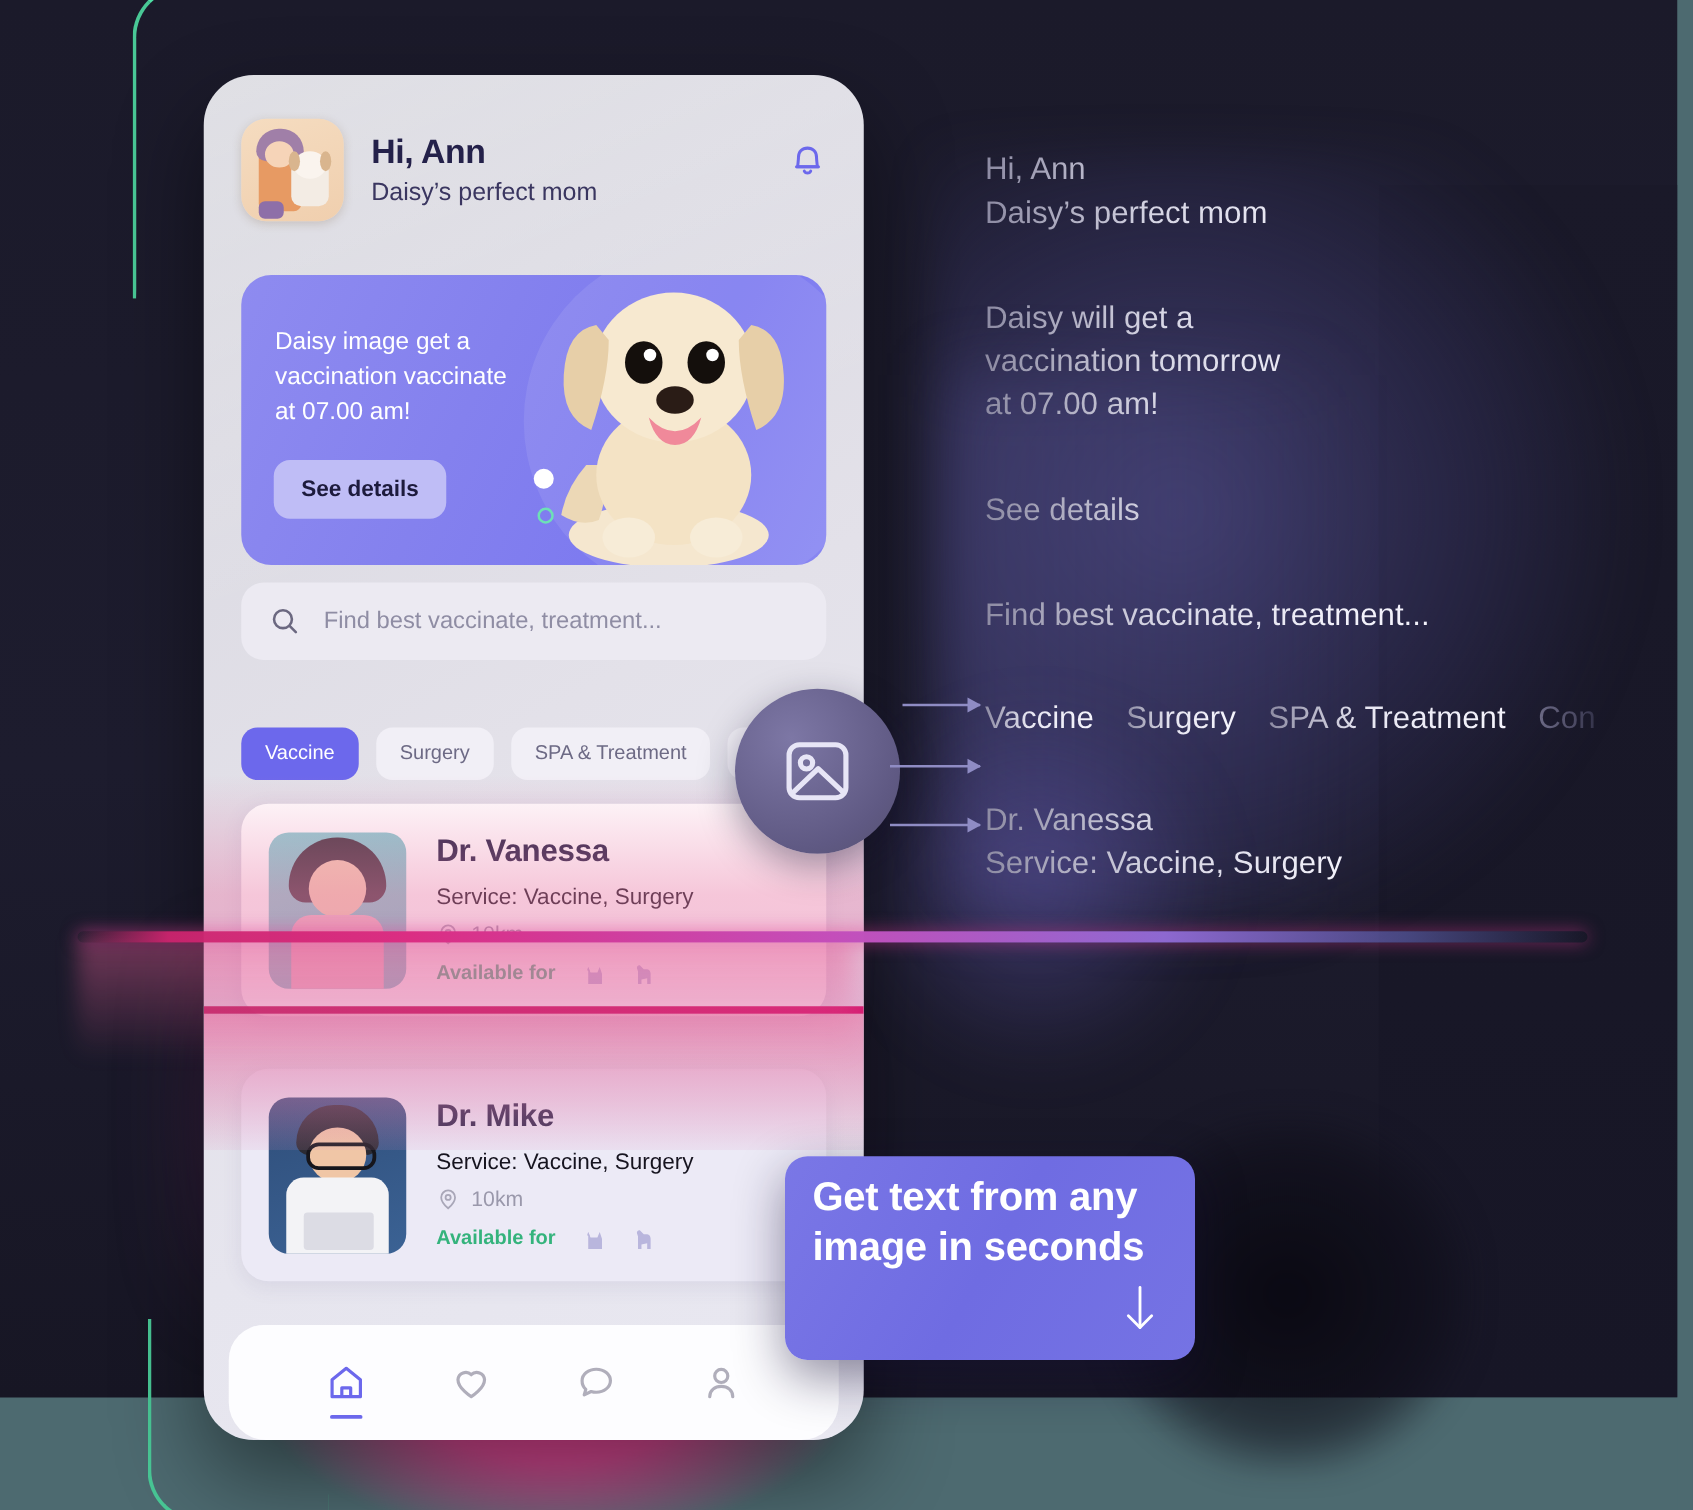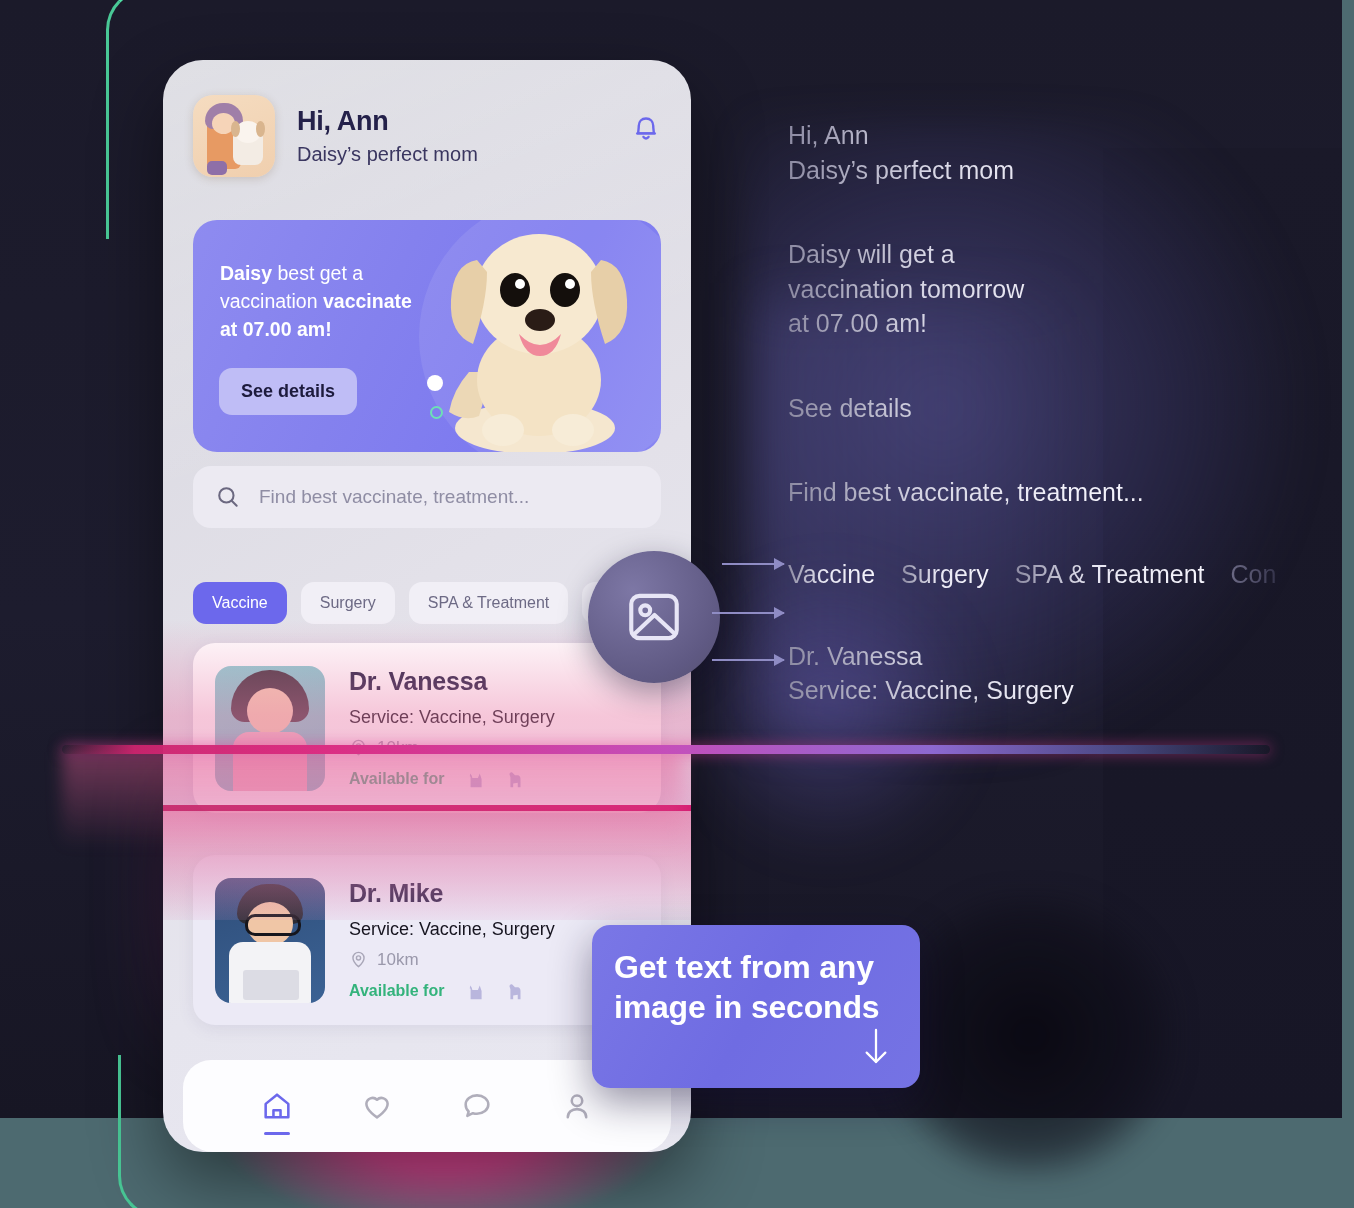--- a/index.html
+++ b/index.html
@@ -145,21 +145,21 @@
   .banner{
     position:absolute;left:30px;top:160px;width:468px;height:232px;border-radius:24px;
     background:linear-gradient(115deg,#8e8bf0 0%,#8481ee 40%,#7d7af0 70%,#8886f2 100%);
     overflow:hidden;
   }
   .banner-circle{
     position:absolute;right:-40px;top:-24px;width:282px;height:282px;border-radius:50%;
     background:rgba(255,255,255,.09);
   }
   .banner-txt{position:absolute;left:27px;top:40px;width:230px;color:#fff;font-size:19.5px;line-height:1.43;}
-  .banner-txt b{font-weight:bold;}
+  .banner-txt b{font-weight:normal;}
   .see-btn{
     position:absolute;left:26px;top:148px;
     background:#bfbdf6;color:#1d1b3d;font-size:18px;font-weight:bold;
     padding:13px 22px;border-radius:13px;border:none;cursor:pointer;
   }
   .dot-lg{position:absolute;left:234px;top:155px;width:16px;height:16px;border-radius:50%;background:#fff;}
   .dot-sm{position:absolute;left:237px;top:186px;width:9px;height:9px;border-radius:50%;border:2px solid #6de0b6;}
   
   .puppy{position:absolute;right:-6px;top:-18px;width:260px;height:256px;}
 
@@ -247,23 +247,23 @@
   .arrow:after{
     content:"";position:absolute;right:-1px;top:-5px;
     border-left:11px solid #8f8cc4;border-top:6px solid transparent;border-bottom:6px solid transparent;
   }
   #arr1{left:722px;top:563px;width:62px;}
   #arr2{left:712px;top:612px;width:72px;}
   #arr3{left:712px;top:659px;width:72px;}
 
   
   #callout{
-    position:absolute;left:592px;top:925px;width:328px;height:163px;border-radius:18px;
+    position:absolute;left:628px;top:925px;width:328px;height:163px;border-radius:18px;
     background:linear-gradient(120deg,#7a77e6 0%,#6f6ce2 50%,#7573e4 100%);
-    color:#fff;box-sizing:border-box;padding:22px 26px 0 22px;
+    color:#fff;box-sizing:border-box;padding:12px 26px 0 22px;
     box-shadow:0 14px 40px rgba(20,14,50,.45);
   }
   .callout-txt{font-size:32px;font-weight:bold;line-height:1.26;letter-spacing:-.2px;}
   .callout-arrow{position:absolute;right:28px;bottom:22px;width:32px;height:40px;}
 </style>
 </head>
 <body>
 
 <div id="stage">
 
@@ -305,21 +305,21 @@
           <path d="M6.5 16.5c0-2 .4-3.2.4-5.3C6.9 8 9 6 12 6s5.1 2 5.1 5.2c0 2.1.4 3.3.4 5.3z"></path>
           <path d="M5.8 16.5h12.4"></path>
           <path d="M10.2 19c.4.7 1 1.1 1.8 1.1s1.4-.4 1.8-1.1"></path>
         </svg>
       </div>
     </div>
 
     <div class="banner">
       <div class="banner-circle"></div>
       <div class="banner-txt">
-        <b>Daisy</b><span> best get a</span><br>
+        <b>Daisy</b><span> image get a</span><br>
         <span>vaccination </span><b>vaccinate</b><br>
         <b>at 07.00 am!</b>
       </div>
       <button class="see-btn">See details</button>
       <div class="dot-lg"></div>
       <div class="dot-sm"></div>
       <svg class="puppy" viewBox="0 0 260 256">
         <ellipse cx="128" cy="226" rx="80" ry="26" fill="#f5e7cf"></ellipse>
         <path d="M62 170 q-16 18 -20 40 q16 10 30 4 q8 -22 6 -44z" fill="#ecd8b6"></path>
         <ellipse cx="132" cy="178" rx="62" ry="56" fill="#f4e3c5"></ellipse>

